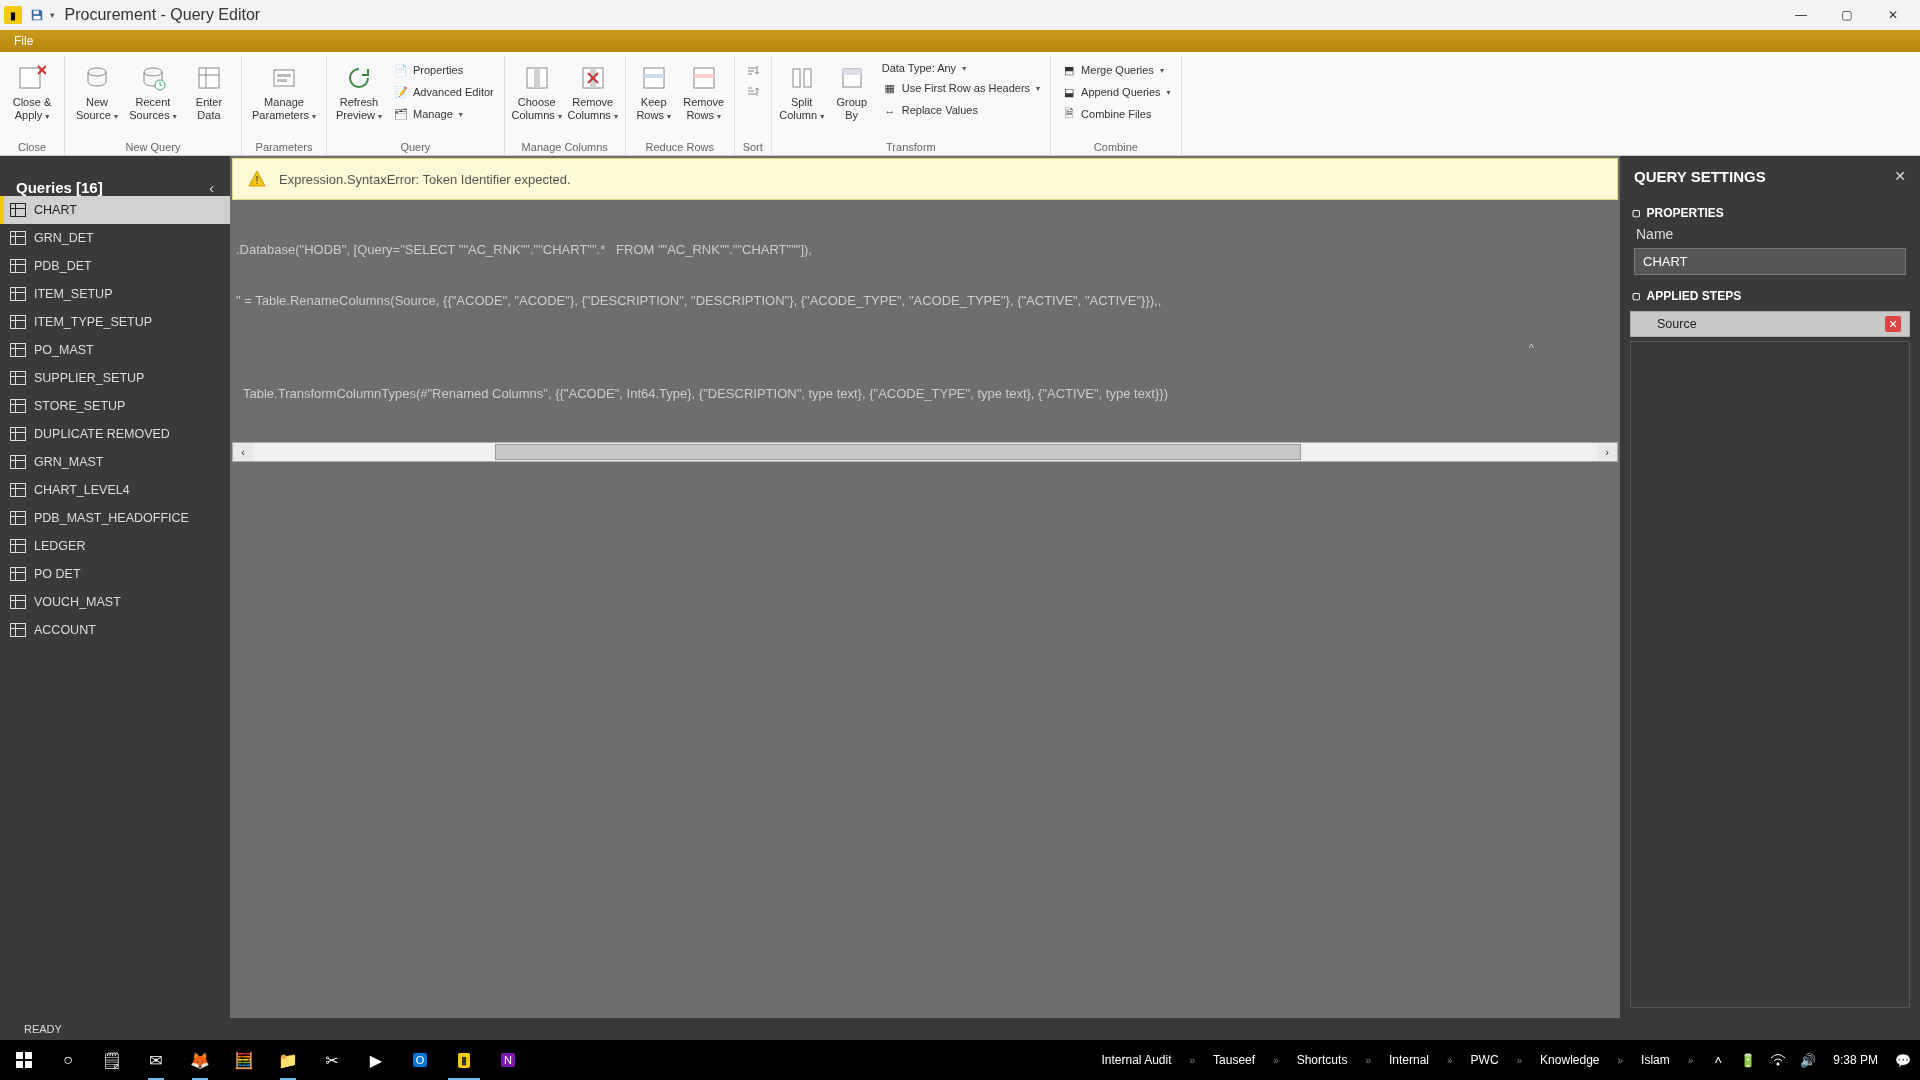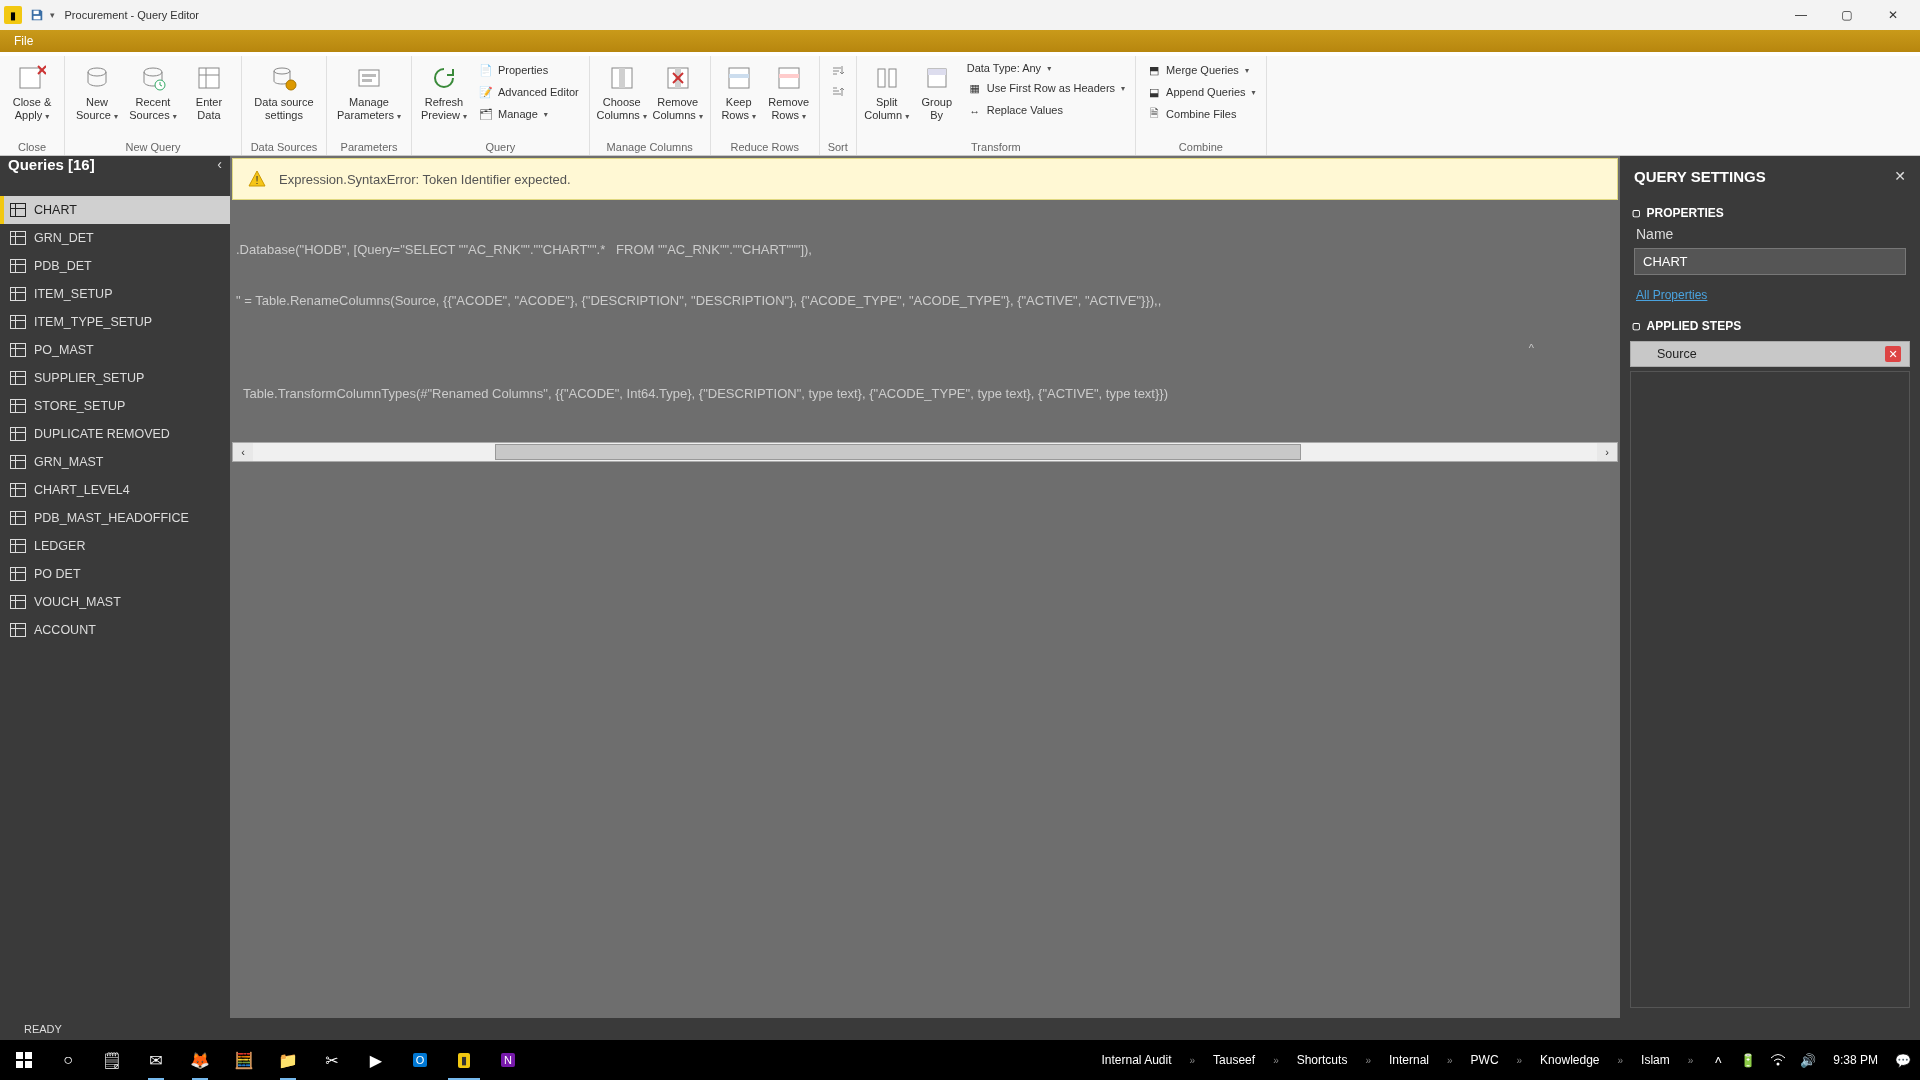--- a/index.html
+++ b/index.html
@@ -3,21 +3,21 @@
 <meta charset="utf-8">
 <style>
 * { margin: 0; padding: 0; box-sizing: border-box; font-family: 'Segoe UI', Tahoma, sans-serif; }
 body { width: 1920px; height: 1080px; overflow: hidden; background: #f3f3f3; display: flex; flex-direction: column; }
 
 
 .titlebar { height: 30px; background: #f3f3f3; display: flex; align-items: center; padding: 0 4px; }
 .titlebar .app-icon { width: 18px; height: 18px; background: #f2c811; border-radius: 2px; margin-right: 6px; display:flex; align-items:center; justify-content:center; font-size:10px; font-weight:bold; }
 .titlebar .save-icon { width: 18px; height: 18px; margin-right: 4px; display:flex; align-items:center; justify-content:center; }
 .titlebar .qat-arrow { font-size: 9px; color: #555; margin-right: 6px; }
-.titlebar .title { font-size: 11px; color: #333; margin-left: 4px; }
+.titlebar .title { font-size: 16px; color: #333; margin-left: 4px; }
 .titlebar .spacer { flex: 1; }
 .titlebar .win-btn { width: 46px; height: 30px; display: flex; align-items: center; justify-content: center; font-size: 12px; color: #333; }
 
 
 .menutabs { height: 26px; background: #f3f3f3; display: flex; align-items: stretch; border-bottom: 1px solid #d0d0d0; flex-direction: column; }
 .menutabs .tab { padding: 4px 14px; font-size: 12px; color: #b91c1c; display: flex; align-items: center; }
 .menutabs .tab.file { background: #b8860b; background: linear-gradient(#c99a1a,#b7860e); color: #fff; }
 .menutabs .tab.active { background: #fff; border-top: 2px solid transparent; }
 .menutabs .help-icon { margin-left: auto; display:flex; align-items:center; padding-right:8px; }
 .menutabs .chevron-up { padding: 0 10px; font-size: 11px; color: #555; display:flex; align-items:center;}
@@ -36,21 +36,21 @@
 .rbtn-col { display: flex; flex-direction: column; gap: 2px; padding-top: 2px; }
 .rbtn-small { display: flex; align-items: center; gap: 4px; font-size: 11px; color: #333; padding: 2px 4px; white-space: nowrap; }
 .rbtn-small .sicon { width: 16px; height: 16px; display: flex; align-items: center; justify-content: center; }
 .rbtn-small .drop { font-size: 8px; color: #555; margin-left: 2px; }
 
 
 .main { flex: 1; display: flex; background: #6e6e6e; min-height: 0; }
 
 
 .queries-panel { width: 230px; background: #3a3a3a; display: flex; flex-direction: column; }
-.queries-header { height: 40px; display: flex; align-items: flex-start; padding: 0 8px; color: #fff; }
+.queries-header { height: 40px; display: flex; align-items: flex-end; padding: 0 16px; color: #fff; }
 .queries-header .qtitle { font-size: 15px; font-weight: 600; flex: 1; }
 .queries-header .collapse-arrow { font-size: 14px; color: #ddd; }
 .queries-list { flex: 1; overflow: hidden; }
 .query-item { height: 28px; display: flex; align-items: center; padding: 0 10px; gap: 8px; font-size: 12.5px; color: #ddd; position: relative; }
 .query-item.selected { background: #d0d0d0; color: #222; }
 .query-item.selected::before { content:''; position:absolute; left:0; top:0; bottom:0; width:4px; background:#f2c811; }
 .query-item .qicon { width: 16px; height: 14px; border: 1px solid currentColor; position: relative; flex-shrink:0; }
 .query-item .qicon::before, .query-item .qicon::after { content:''; position:absolute; background:currentColor; }
 .query-item .qicon::before { left:4px; top:0; bottom:0; width:1px; }
 .query-item .qicon::after { left:0; right:0; top:4px; height:1px; }
@@ -184,36 +184,20 @@
               <line x1="10" y1="3" x2="10" y2="23" stroke="#888"></line>
             </svg>
           </div>
         <div class="rlabel" style="white-space:pre-line">Enter
 Data</div>
       </div>
     </div>
     <div class="group-label">New Query</div>
   </div>
 
-  <div class="ribbon-group">
-    <div class="group-body">
-      <div class="rbtn-large wide">
-        <div class="ricon">
-            <svg width="26" height="26" viewBox="0 0 26 26">
-              <ellipse cx="11" cy="6" rx="8" ry="3" fill="none" stroke="#888"></ellipse>
-              <path d="M3 6v10c0 2 4 3 8 3s8-1 8-3V6" fill="none" stroke="#888"></path>
-              <circle cx="20" cy="20" r="5" fill="#d90" stroke="#a70"></circle>
-            </svg>
-          </div>
-        <div class="rlabel" style="white-space:pre-line">Data source
-settings</div>
-      </div>
-    </div>
-    <div class="group-label">Data Sources</div>
-  </div>
 
   <div class="ribbon-group">
     <div class="group-body">
       <div class="rbtn-large wide">
         <div class="ricon">
             <svg width="26" height="26" viewBox="0 0 26 26">
               <rect x="3" y="5" width="20" height="16" fill="#fff" stroke="#888"></rect>
               <rect x="6" y="9" width="14" height="3" fill="#bbb"></rect>
               <rect x="6" y="14" width="10" height="3" fill="#bbb"></rect>
             </svg>
@@ -505,21 +489,20 @@
       <div class="close-x">✕</div>
     </div>
     <div class="section-head">
         <span class="tri">▢</span>
         <span>PROPERTIES</span>
       </div>
     <div class="prop-label">Name</div>
     <div class="prop-input">
       <input type="text" value="CHART" style="">
     </div>
-    <div class="all-props"><a>All Properties</a></div>
     <div class="section-head">
         <span class="tri">▢</span>
         <span>APPLIED STEPS</span>
       </div>
     <div class="steps-list" id="steps-list">
         <div class="step-item">
           <span class="step-label">Source</span>
           <span class="del-x">✕</span>
         </div>
       </div>

